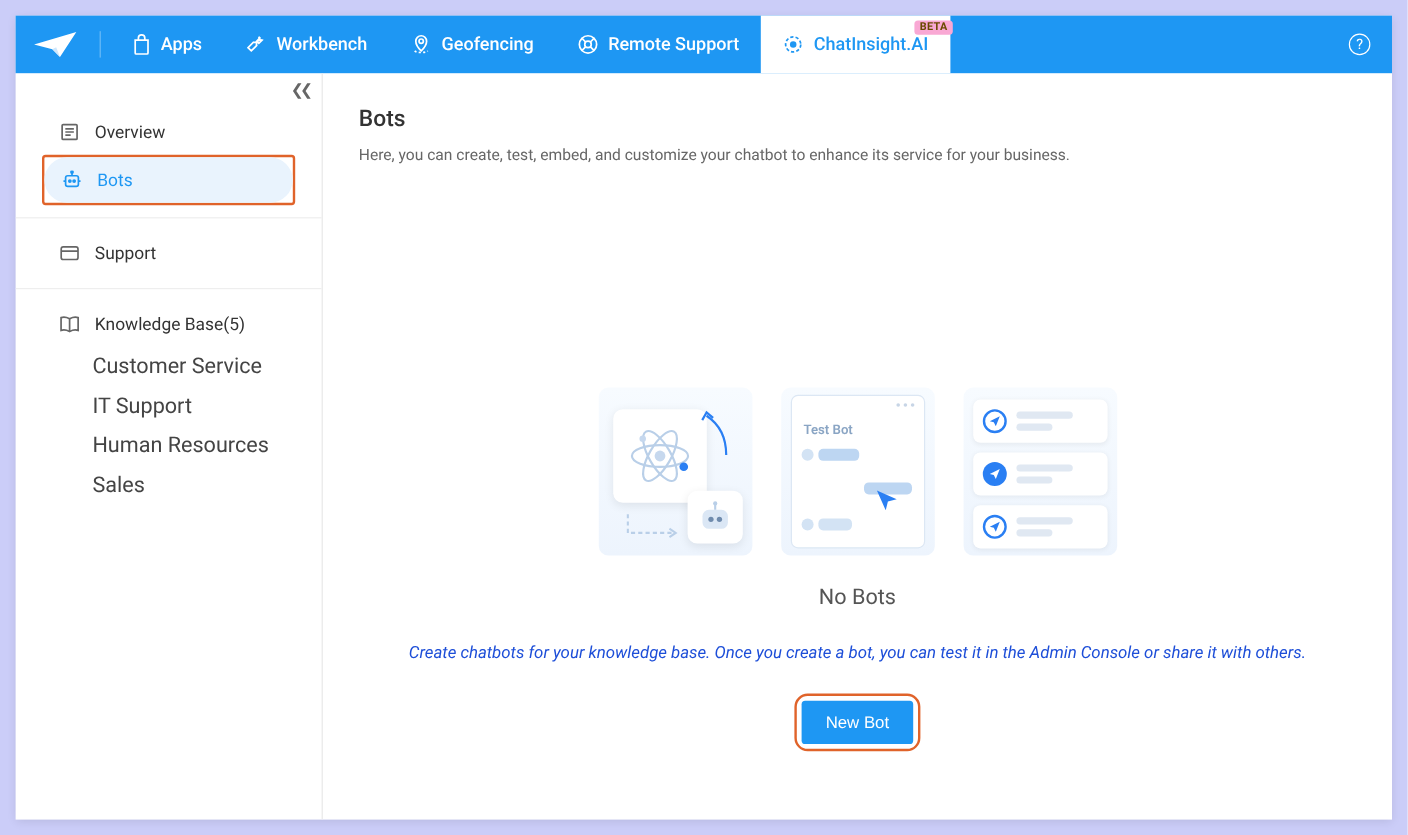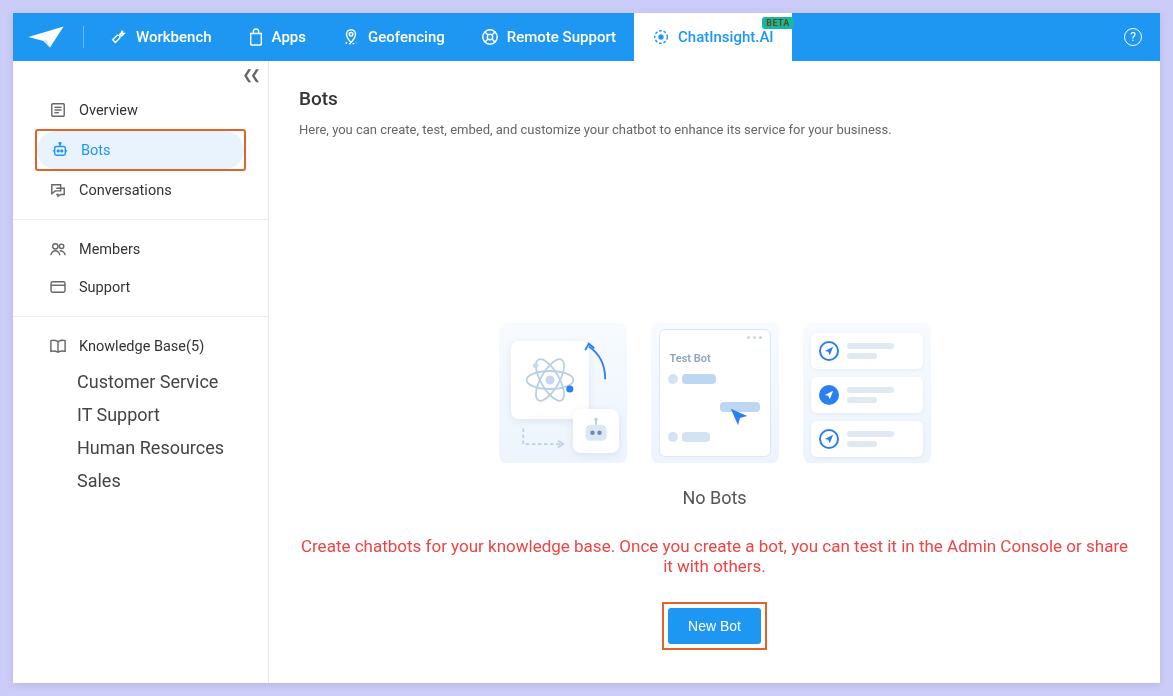--- a/index.html
+++ b/index.html
@@ -61,21 +61,21 @@
     position: relative;
   }
   .topnav-item.active {
     background: #fff;
     color: #1e97f3;
   }
   .beta-badge {
     position: absolute;
     top: 4px;
     right: -2px;
-    background: #14b8a6;
+    background: #f9a8d4;
     color: #6b4a00;
     font-size: 9px;
     font-weight: 700;
     padding: 1px 4px;
     border-radius: 3px;
     letter-spacing: 0.3px;
   }
   .topnav-spacer { flex: 1; }
   .help-icon {
     width: 18px; height: 18px;
@@ -185,30 +185,31 @@
     border-radius: 8px;
     position: relative;
     overflow: hidden;
   }
   .empty-title {
     font-size: 18px;
     color: #555;
     margin-bottom: 28px;
   }
   .empty-desc {
-    font-size: 17px;
-    color: #ef4444;
+    font-size: 14px;
+    color: #1d4ed8;
     text-align: center;
     margin-bottom: 26px;
     max-width: 900px;
+    font-style: italic;
   }
   .newbot-wrap {
     border: 2.5px solid #e0632a;
     padding: 4px;
-    border-radius: 0;
+    border-radius: 11px;
   }
   .newbot-btn {
     background: #1e97f3;
     color: #fff;
     border: none;
     padding: 10px 20px;
     font-size: 14px;
     border-radius: 3px;
     cursor: pointer;
   }
@@ -252,31 +253,31 @@
   <div class="topnav">
     <div class="logo-area">
       <svg class="logo-svg" viewBox="0 0 50 34">
         <path d="M3 17 L47 4 L30 30 L22 22 Z" fill="#fff"></path>
         <path d="M22 22 L30 30 L26 20 Z" fill="#cfe7fb"></path>
       </svg>
     </div>
     <div class="divider-v"></div>
     <div class="topnav-items">
       <div class="topnav-item">
-        <svg width="18" height="18" viewBox="0 0 20 20" fill="none" stroke="#fff" stroke-width="1.6">
-            <path d="M13 3a4 4 0 0 1-5 5L3 13l3 3 5-5a4 4 0 0 1 5-5l-3 3-2-2 3-3z"></path>
-          </svg>
-        <span>Workbench</span>
-      </div>
-      <div class="topnav-item">
         <svg width="16" height="18" viewBox="0 0 18 20" fill="none" stroke="#fff" stroke-width="1.6">
             <path d="M3 6h12v12a1 1 0 0 1-1 1H4a1 1 0 0 1-1-1V6z"></path>
             <path d="M6 6V4a3 3 0 0 1 6 0v2"></path>
           </svg>
         <span>Apps</span>
+      </div>
+      <div class="topnav-item">
+        <svg width="18" height="18" viewBox="0 0 20 20" fill="none" stroke="#fff" stroke-width="1.6">
+            <path d="M13 3a4 4 0 0 1-5 5L3 13l3 3 5-5a4 4 0 0 1 5-5l-3 3-2-2 3-3z"></path>
+          </svg>
+        <span>Workbench</span>
       </div>
       <div class="topnav-item">
         <svg width="18" height="18" viewBox="0 0 20 20" fill="none" stroke="#fff" stroke-width="1.6">
             <path d="M10 2a5 5 0 0 1 5 5c0 4-5 9-5 9S5 11 5 7a5 5 0 0 1 5-5z"></path>
             <circle cx="10" cy="7" r="2"></circle>
             <path d="M4 16c2 2 10 2 12 0" stroke-dasharray="2 2"></path>
           </svg>
         <span>Geofencing</span>
       </div>
       <div class="topnav-item">
@@ -331,45 +332,25 @@
                   <circle cx="12" cy="10" r="1" fill="currentColor"></circle>
                   <line x1="10" y1="2" x2="10" y2="5"></line>
                   <circle cx="10" cy="1.5" r="1" fill="currentColor"></circle>
                   <line x1="2" y1="10" x2="4" y2="10"></line>
                   <line x1="16" y1="10" x2="18" y2="10"></line>
                 </svg>
             </span>
             <span>Bots</span>
           </div>
         </div>
-        <div class="side-item">
-          <span class="side-icon">
-            <svg width="18" height="16" viewBox="0 0 20 18" fill="none" stroke="currentColor" stroke-width="1.6">
-                <path d="M3 3h10v7H7l-4 3V3z"></path>
-                <path d="M8 7h9v7h-4l-3 2v-2H8"></path>
-              </svg>
-          </span>
-          <span>Conversations</span>
-        </div>
       </div>
 
       <div class="side-divider"></div>
 
       <div class="side-group">
-        <div class="side-item">
-          <span class="side-icon">
-            <svg width="18" height="16" viewBox="0 0 20 18" fill="none" stroke="currentColor" stroke-width="1.6">
-                <circle cx="7" cy="6" r="3"></circle>
-                <path d="M2 16c0-3 3-5 5-5s5 2 5 5"></path>
-                <circle cx="14" cy="6" r="2.5"></circle>
-                <path d="M12 11c3 0 6 2 6 5"></path>
-              </svg>
-          </span>
-          <span>Members</span>
-        </div>
         <div class="side-item">
           <span class="side-icon">
             <svg width="18" height="14" viewBox="0 0 20 16" fill="none" stroke="currentColor" stroke-width="1.6">
                 <rect x="2" y="2" width="16" height="12" rx="2"></rect>
                 <line x1="2" y1="6" x2="18" y2="6"></line>
               </svg>
           </span>
           <span>Support</span>
         </div>
       </div>

